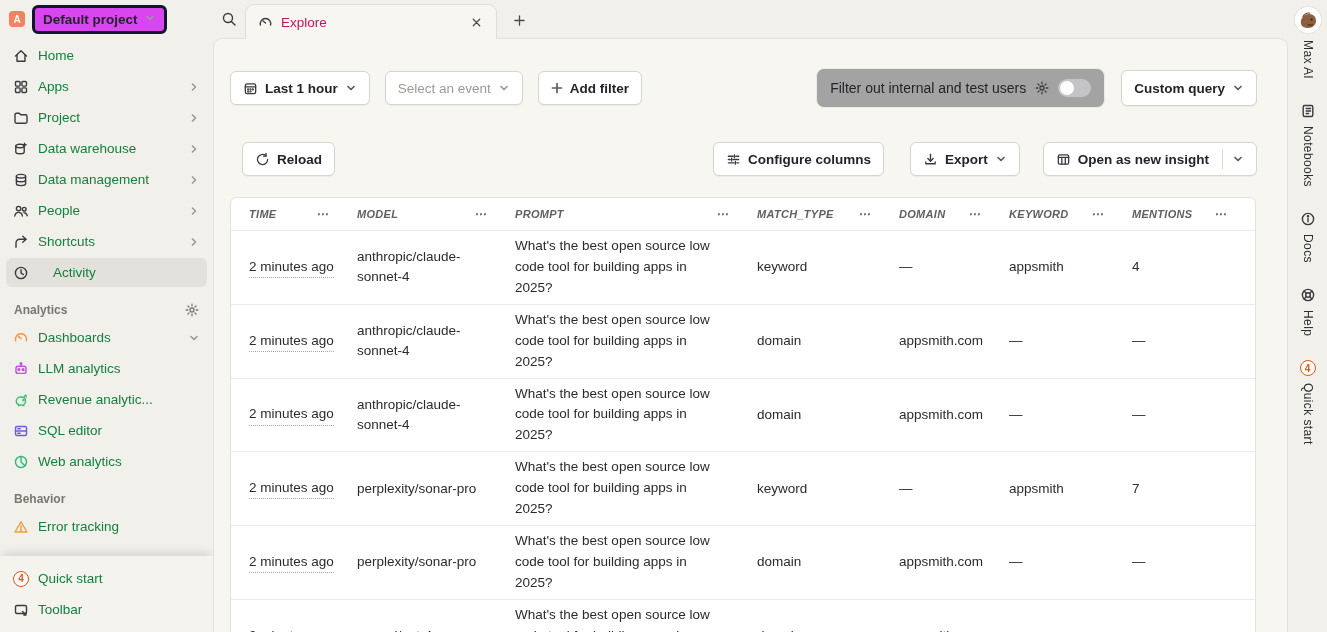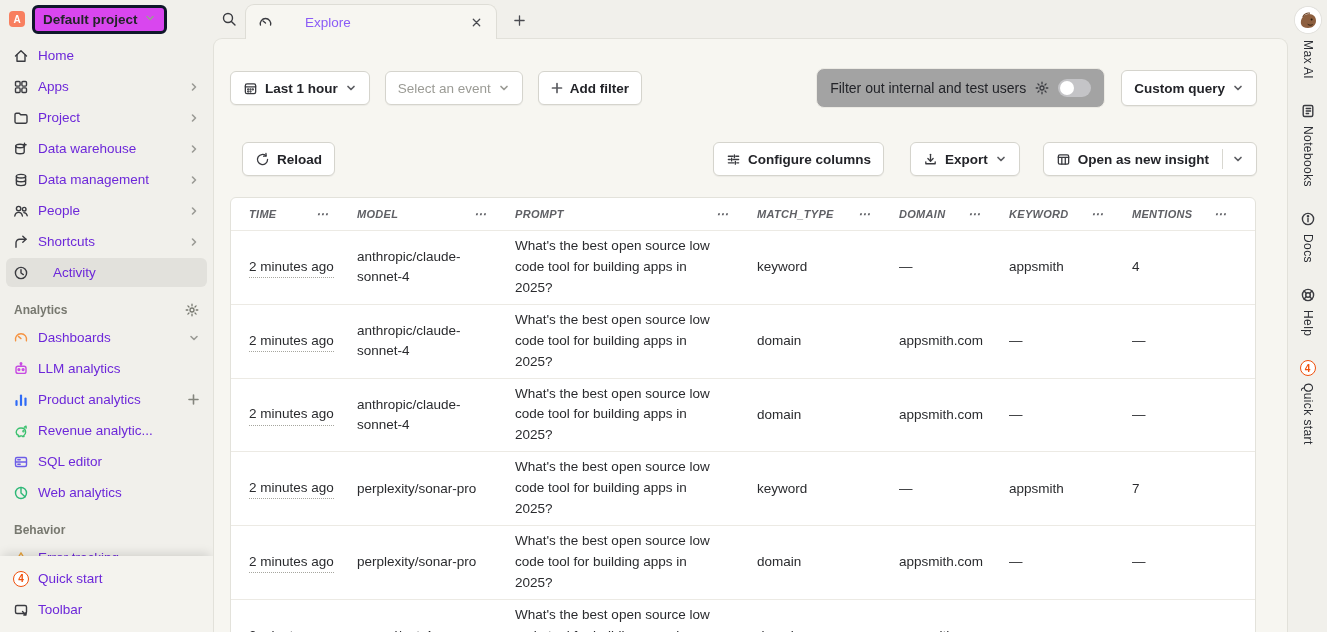--- a/index.html
+++ b/index.html
@@ -15,42 +15,42 @@
 
   
   .sidebar { position:absolute; left:0; top:0; width:213px; height:632px; padding:5px 6px 0 6px; }
   .proj-row { display:flex; align-items:center; gap:7px; height:28px; margin-left:3px; margin-bottom:8px; }
   .proj-badge { width:16px; height:16px; border-radius:4px; background:#f87f5f; color:#fff; font-size:10px; font-weight:bold;
     display:flex; align-items:center; justify-content:center; }
   .proj-btn { display:flex; gap:6px; background:#d946ef; border:3px solid #0f172a; border-radius:6px;
     padding:4px 8px; font-size:13.5px; font-weight:600; cursor:pointer; font-family:inherit; color:#232429;}
   .s-item { display:flex; align-items:center; gap:9px; height:29px; padding:0 7px; border-radius:6px; margin-bottom:2px; cursor:pointer; }
   .s-item.selected { background:#e2e1dc;gap:24px; }
-  .s-label { flex:1; font-size:13.5px; color:#6d28d9; white-space:nowrap; overflow:hidden; }
+  .s-label { flex:1; font-size:13.5px; color:#15803d; white-space:nowrap; overflow:hidden; }
   .s-chevron { width:12px; height:12px; color:#9b9b95; }
   .s-chevron svg { width:12px; height:12px; fill:none; stroke:currentColor; stroke-width:1.6; stroke-linecap:round; stroke-linejoin:round;}
   .sec-head { display:flex; align-items:center; justify-content:space-between; padding:14px 8px 6px 8px; }
   .sec-title { font-size:12px; font-weight:bold; color:#77786f; }
   .sec-gear { width:14px; height:14px; color:#77786f; cursor:pointer; }
   .sec-gear svg { width:14px; height:14px; fill:none; stroke:currentColor; stroke-width:1.3; stroke-linecap:round;}
   .plus-mini { width:13px; height:13px; color:#84857d; }
   .plus-mini svg{ width:13px;height:13px; fill:none; stroke:currentColor; stroke-width:1.6; stroke-linecap:round;}
   .bottom-panel { position:absolute; left:0; bottom:0; width:213px; background:#f4f3ee; padding:8px 6px 6px 6px;
     box-shadow:0 -5px 10px -3px rgba(0,0,0,.14); }
   .num-badge { width:16px; height:16px; border-radius:50%; border:1.6px solid #f0500c; color:#f0500c; font-size:10px; font-weight:bold;
     display:flex; align-items:center; justify-content:center; background:#fff;}
 
   
   .main { position:absolute; left:213px; top:0; right:39px; bottom:0; }
   .tabbar { height:38px; display:flex; align-items:flex-end; }
   .search-btn { width:28px; height:28px; display:flex; align-items:center; justify-content:center; margin:0 2px 5px 2px; cursor:pointer; border-radius:6px;}
   .tab { position:relative; z-index:2; width:252px; height:35px; margin-bottom:-1px; background:#f7f6f1;
     border:1px solid #deddd6; border-bottom:none; border-radius:9px 9px 0 0;
     display:flex; align-items:center; gap:8px; padding:0 10px 0 12px; cursor:pointer;}
-  .tab-label { flex:1; font-size:13.5px; color:#8b5cf6;margin-left:24px; }
+  .tab-label { flex:1; font-size:13.5px; color:#be185d; }
   .tab-close { width:20px; height:20px; display:flex; align-items:center; justify-content:center; border-radius:4px; color:#4a4b50; cursor:pointer;}
   .newtab-btn { width:24px; height:24px; display:flex; align-items:center; justify-content:center; margin:0 0 6px 10px; color:#4a4b50; cursor:pointer; border-radius:4px;}
   .panel { position:relative; z-index:1; height:594px; background:#f7f6f1; border:1px solid #e2e1da; border-bottom:none; border-radius:9px 9px 0 0; overflow:hidden; }
 
   .filter-row { display:flex; align-items:center; margin:29px 30px 0 16px; }
   .btn { display:inline-flex; align-items:center; gap:7px; background:#fff; border:1px solid #d5d4cd; border-radius:6px;
     height:34px; padding:0 12px; font-size:13.5px; font-weight:600; color:#232429; cursor:pointer; font-family:inherit;
     box-shadow:0 1px 1px rgba(0,0,0,.05); white-space:nowrap;}
   .btn .chev { width:12px; height:12px; color:#5c5d62;}
   .btn .chev svg{ width:12px; height:12px; fill:none; stroke:currentColor; stroke-width:1.7; stroke-linecap:round; stroke-linejoin:round;}
@@ -237,35 +237,20 @@
     <span class="ic" style="color:#c74ae2">
         <svg viewBox="0 0 16 16">
           <rect x="3" y="5.2" width="10" height="7.2" rx="2"></rect>
           <path d="M8 5.2V3.2"></path>
           <circle cx="8" cy="2.5" r=".8"></circle>
           <circle cx="5.9" cy="8.6" r=".9"></circle>
           <circle cx="10.1" cy="8.6" r=".9"></circle>
         </svg>
       </span>
     <span class="s-label">LLM analytics</span>
-  </div>
-  <div class="s-item">
-    <span class="ic" style="color:#2f6bf6">
-        <svg viewBox="0 0 16 16">
-          <path d="M3.5 13V9" stroke-width="2.2"></path>
-          <path d="M8 13V3.5" stroke-width="2.2"></path>
-          <path d="M12.5 13V6.5" stroke-width="2.2"></path>
-        </svg>
-      </span>
-    <span class="s-label">Product analytics</span>
-    <span class="plus-mini">
-        <svg viewBox="0 0 13 13">
-          <path d="M6.5 2v9M2 6.5h9"></path>
-        </svg>
-      </span>
   </div>
   <div class="s-item">
     <span class="ic" style="color:#3ac06e">
         <svg viewBox="0 0 16 16">
           <path d="M3.2 9.6c0-2.7 2.1-4.6 4.8-4.6 2.6 0 4.6 1.7 4.6 4.2 0 1.5-.7 2.6-1.8 3.3l.2 1h-1.6l-.2-.6h-2l-.2.6H5.4l.2-1.1c-1.5-.6-2.4-1.6-2.4-2.8z"></path>
           <path d="M11.4 4.2l1.6-1 .2 1.9"></path>
           <circle cx="10.4" cy="8.2" r=".5"></circle>
         </svg>
       </span>
     <span class="s-label">Revenue analytic...</span>

